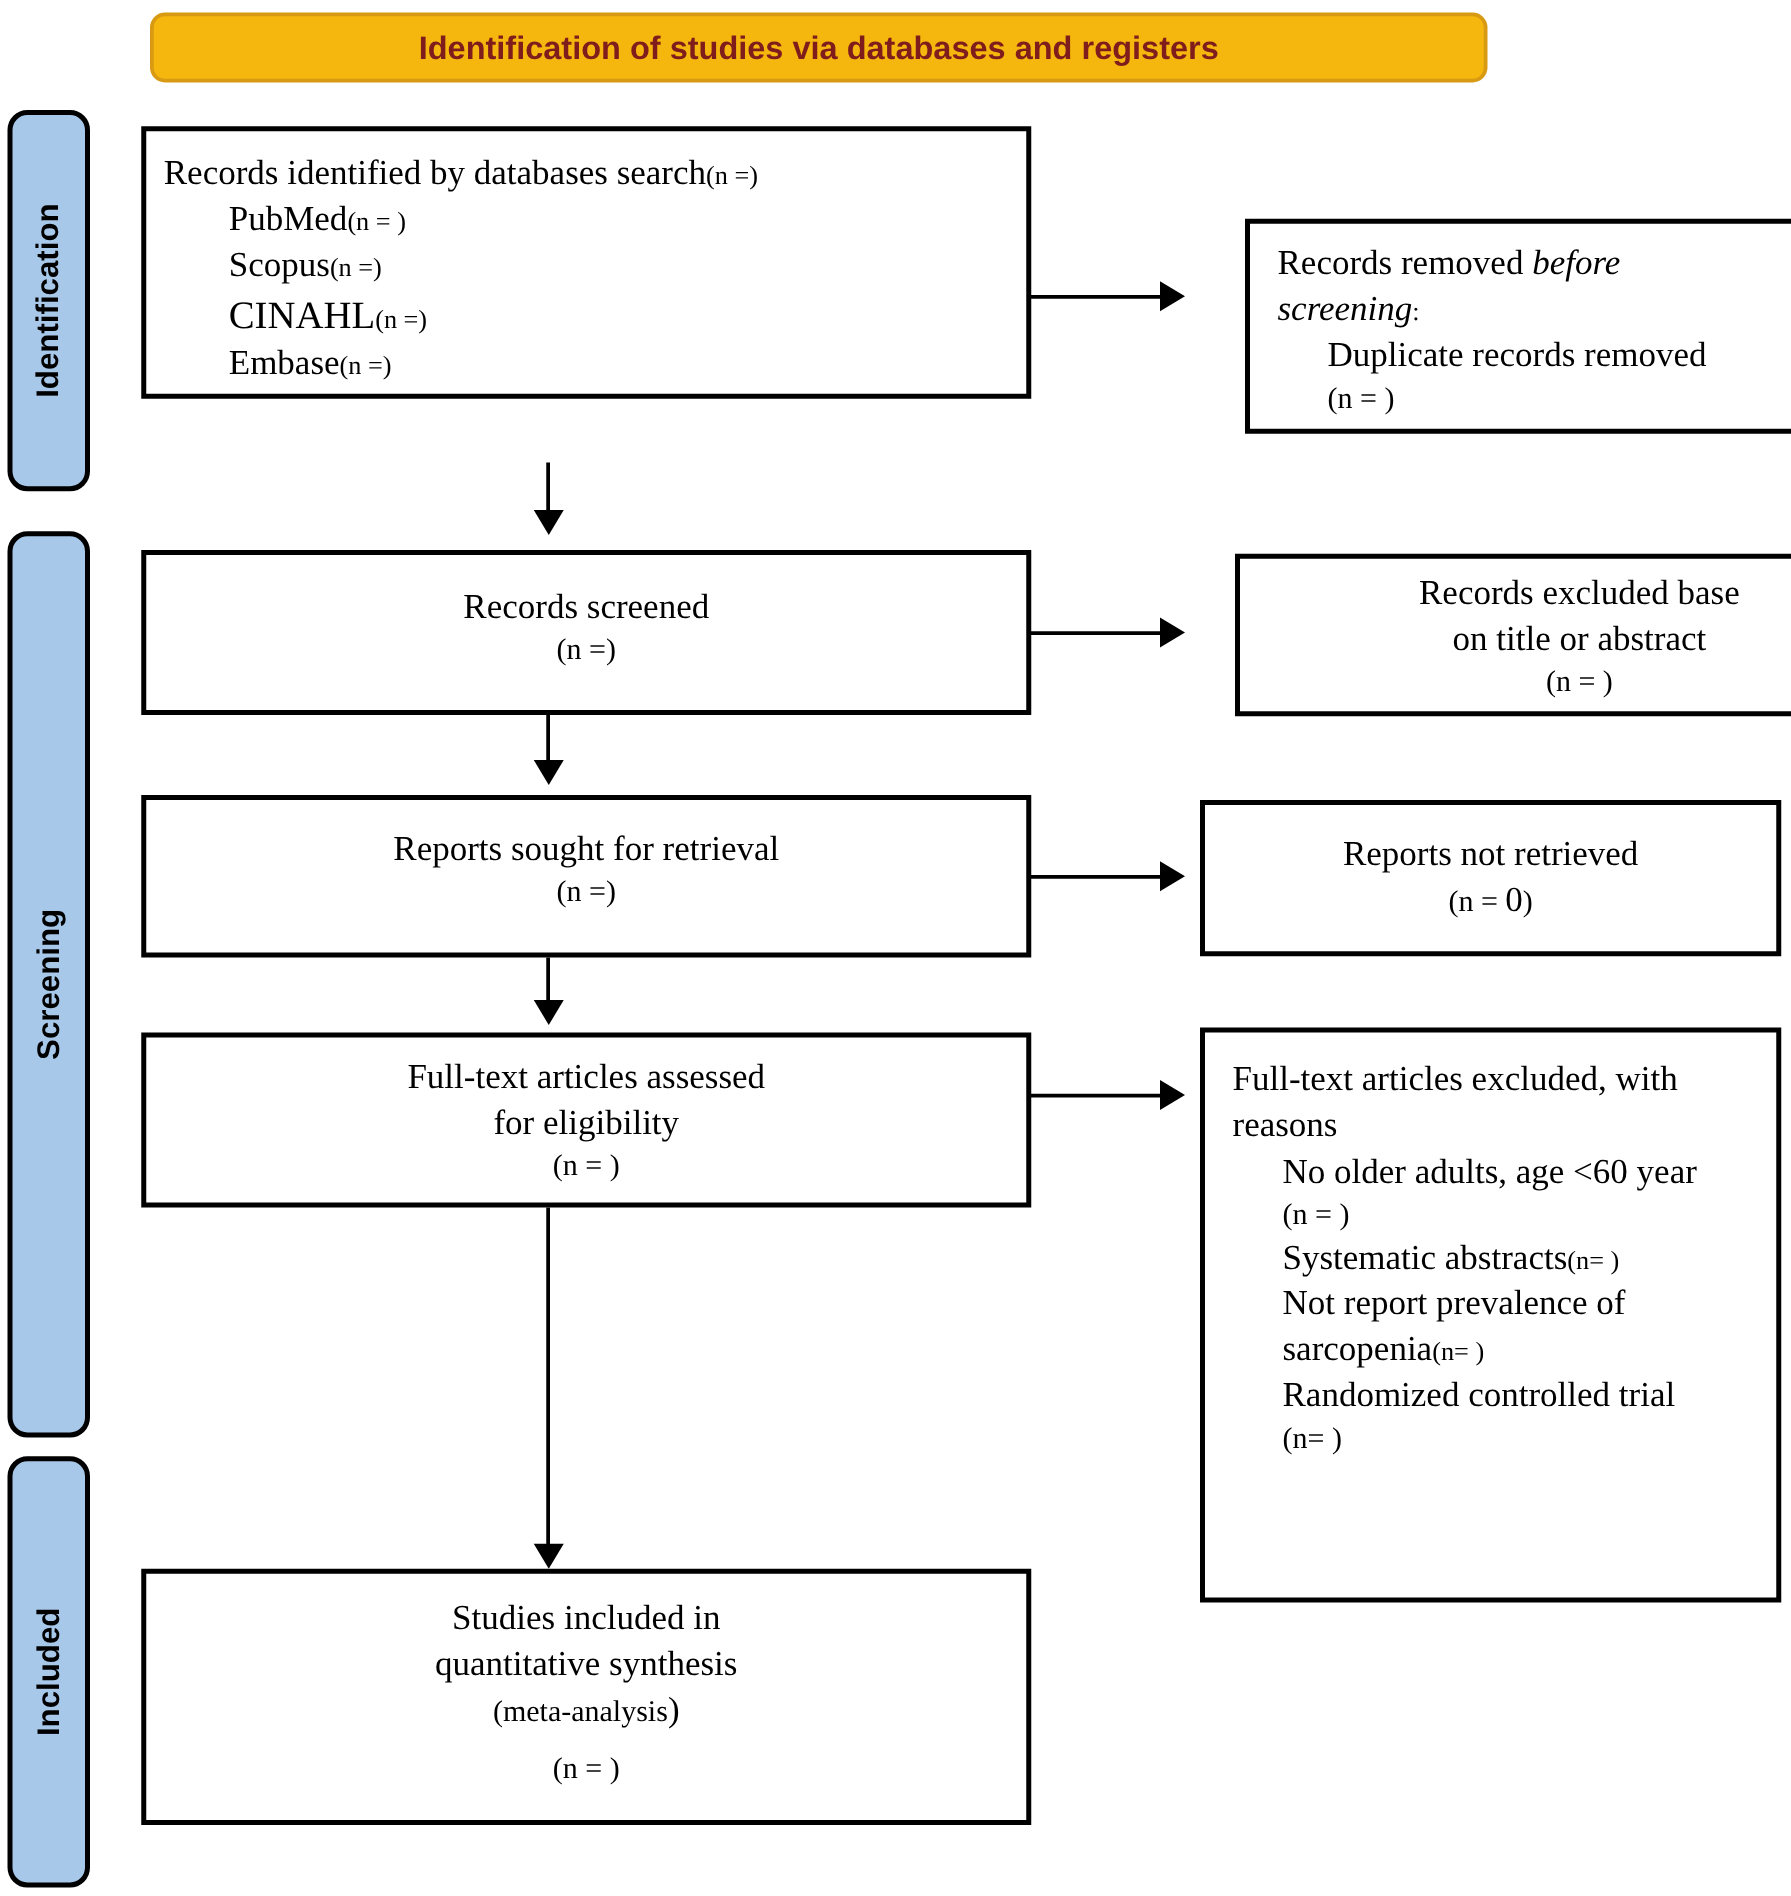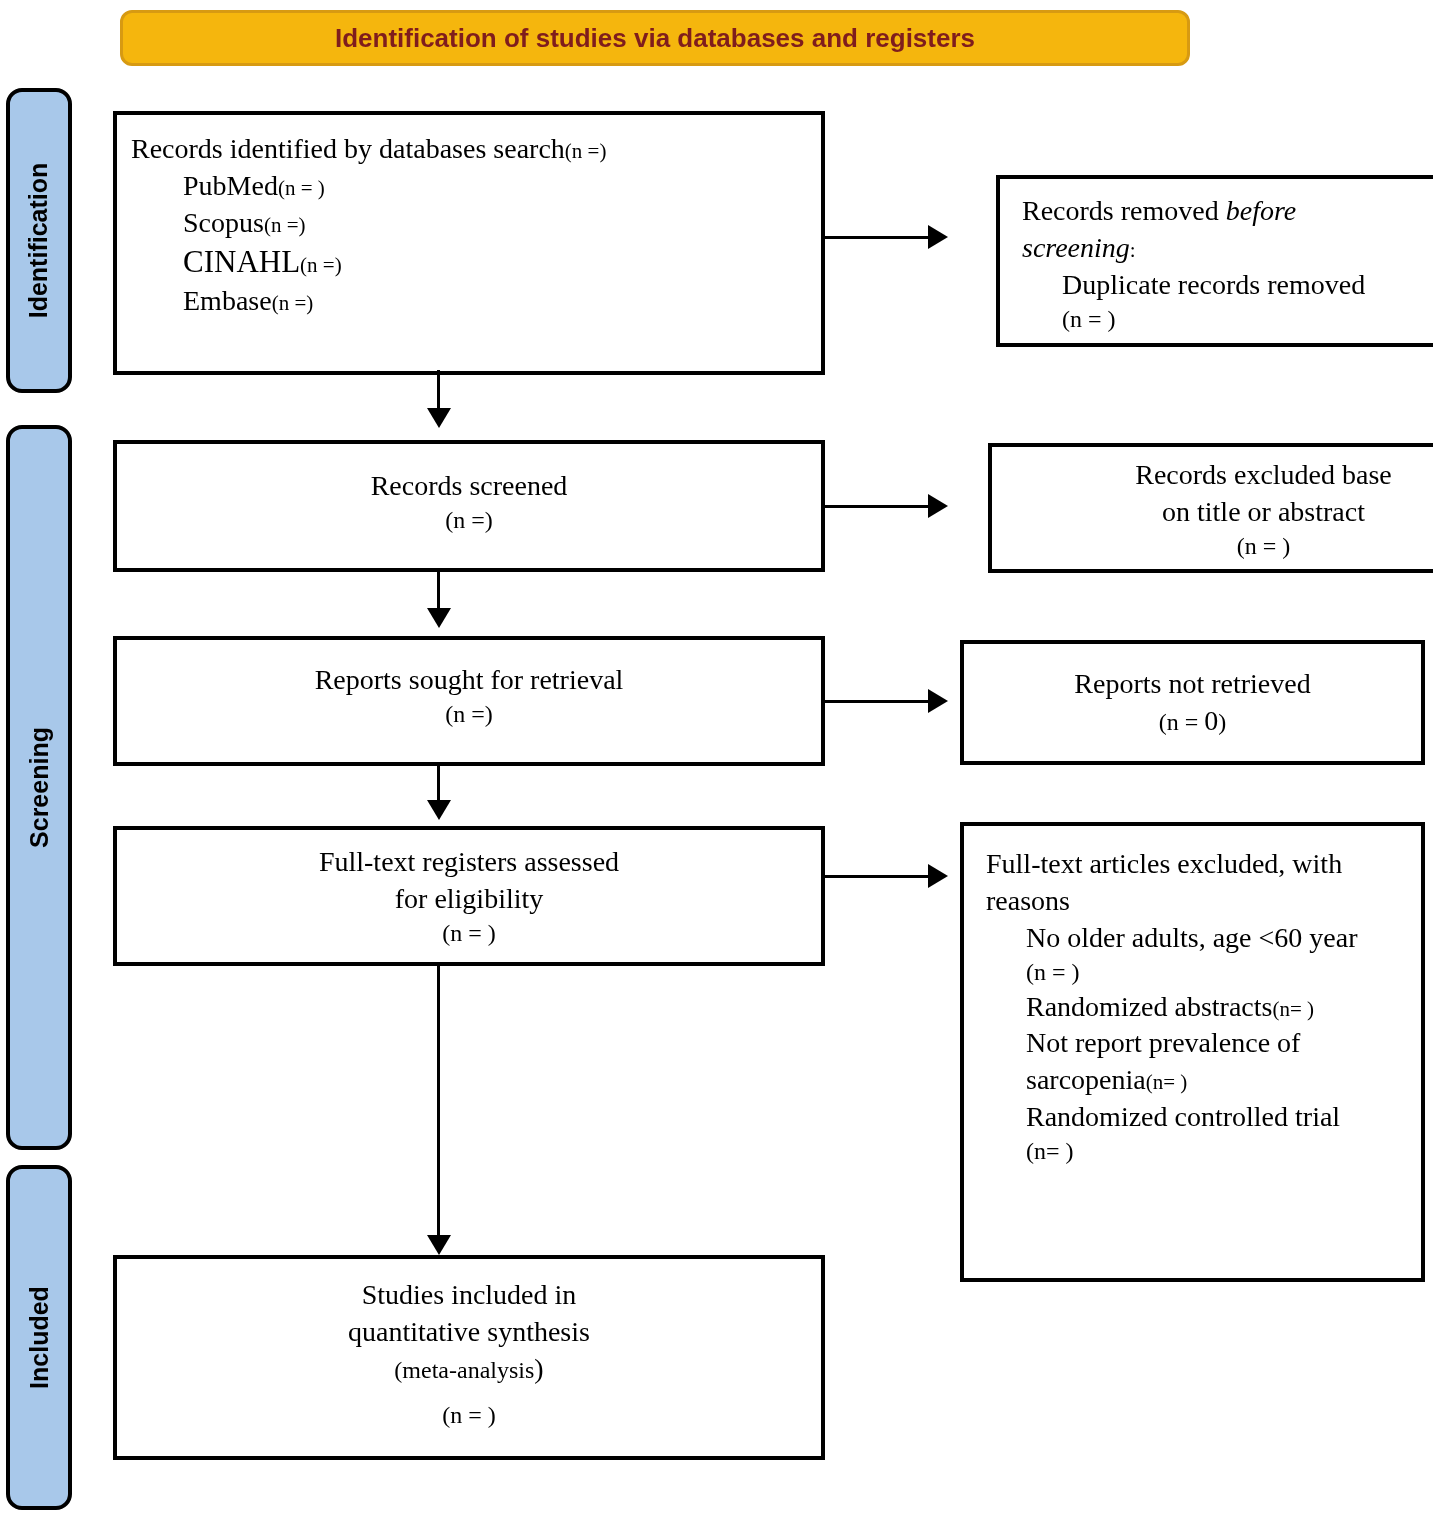--- a/index.html
+++ b/index.html
@@ -125,21 +125,21 @@
   </div>
 
   <div class="phase-bar" style="left:6px; top:425px; width:66px; height:725px;">
     <span class="phase-label">Screening</span>
   </div>
 
   <div class="phase-bar" style="left:6px; top:1165px; width:66px; height:345px;">
     <span class="phase-label">Included</span>
   </div>
 
-  <div class="flow-box" style="left:113px; top:111px; width:712px; height:264px;">
+  <div class="flow-box" style="left:113px; top:101px; width:712px; height:218px;">
     <div class="box-inner left" style="padding-top:16px;">
       <span class="ln"><span>Records identified by databases search</span><span class="nsm">(n =)</span></span>
       <span class="ln indent"><span>PubMed</span><span class="nsm">(n = )</span></span>
       <span class="ln indent"><span>Scopus</span><span class="nsm">(n =)</span></span>
       <span class="ln indent big"><span>CINAHL</span><span class="nsm">(n =)</span></span>
       <span class="ln indent"><span>Embase</span><span class="nsm">(n =)</span></span>
     </div>
   </div>
 
   <div class="flow-box" style="left:996px; top:175px; width:465px; height:172px;">
@@ -193,35 +193,35 @@
   </div>
 
   <div class="h-line" style="left:823px; top:700px; width:110px;"></div>
   <div class="arrow-right" style="left:928px; top:689px;"></div>
 
   <div class="v-line" style="left:437px; top:766px; height:42px;"></div>
   <div class="arrow-down" style="left:427px; top:800px;"></div>
 
   <div class="flow-box" style="left:113px; top:826px; width:712px; height:140px;">
     <div class="box-inner center" style="padding-top:14px;">
-      <span class="ln">Full-text registers assessed</span>
+      <span class="ln">Full-text articles assessed</span>
       <span class="ln">for eligibility</span>
       <span class="ln nmd">(n = )</span>
     </div>
   </div>
 
   <div class="flow-box" style="left:960px; top:822px; width:465px; height:460px;">
     <div class="box-inner left" style="padding-top:20px; padding-left:22px;">
       <span class="ln">Full-text articles excluded, with</span>
       <span class="ln">reasons</span>
 
       <span class="ln indent-sm">No older adults, age &lt;60 year</span>
       <span class="ln indent-sm nmd">(n = )</span>
 
-      <span class="ln indent-sm"><span>Randomized abstracts</span><span class="nsm">(n= )</span></span>
+      <span class="ln indent-sm"><span>Systematic abstracts</span><span class="nsm">(n= )</span></span>
 
       <span class="ln indent-sm">Not report prevalence of</span>
       <span class="ln indent-sm"><span>sarcopenia</span><span class="nsm">(n= )</span></span>
 
       <span class="ln indent-sm">Randomized controlled trial</span>
       <span class="ln indent-sm nmd">(n= )</span>
 
     </div>
   </div>
 

